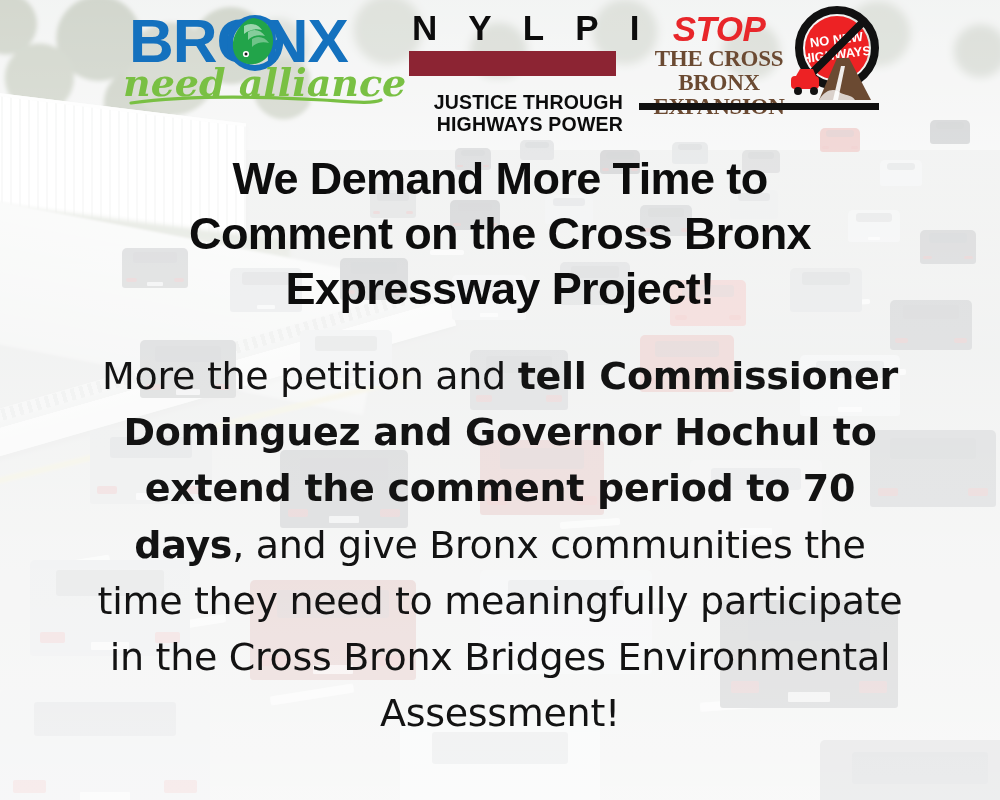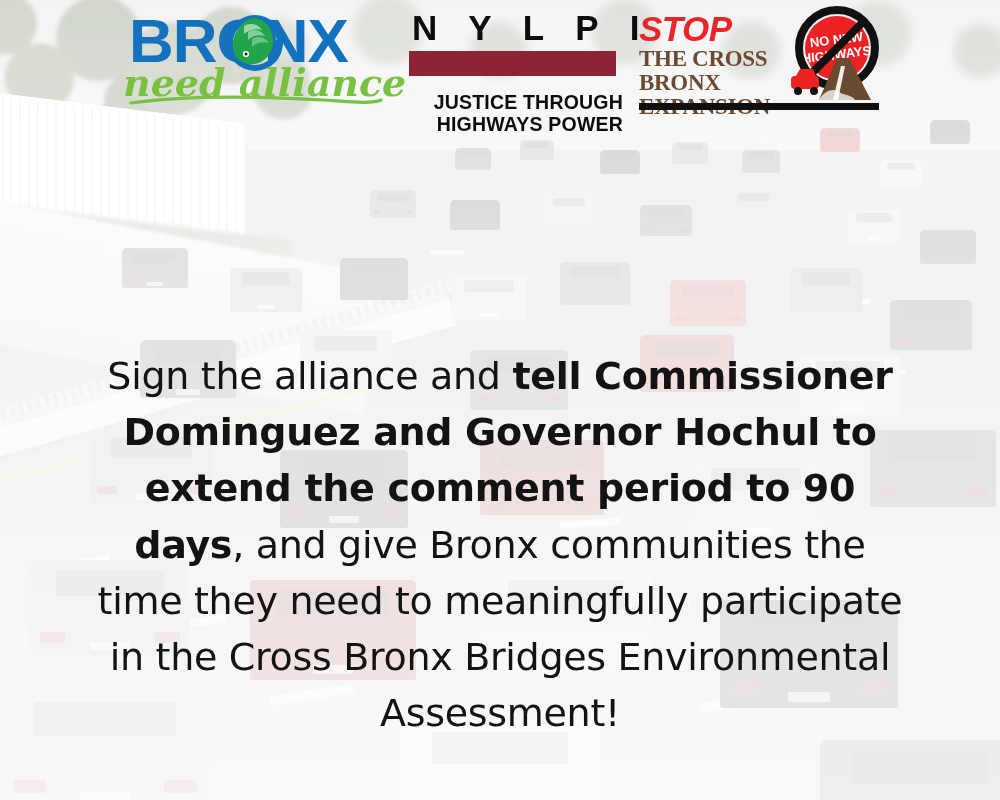--- a/index.html
+++ b/index.html
@@ -160,21 +160,21 @@
     margin:6px auto 0;width:207px;height:25px;background:#8C2433;
   }
   .nylpi-tag{
     margin-top:16px;text-align:right;
     font-family:"Liberation Sans", sans-serif;
     font-weight:bold;font-size:19.5px;line-height:1.12;color:#0c0c0c;
     letter-spacing:.2px;white-space:nowrap;
   }
 
   
-  .stop{position:relative;width:248px;height:112px;}
+  .stop{position:relative;width:248px;height:112px;text-align:center;}
   .stop-txt{position:absolute;left:2px;top:8px;width:160px;}
   .stop-word{
     font-family:"Liberation Sans", sans-serif;
     font-style:italic;font-weight:bold;font-size:35px;
     color:#E8262A;line-height:.96;letter-spacing:-.5px;
   }
   .stop-sub{
     font-family:Liberation Serif, serif;
     font-weight:bold;font-size:23px;color:#6B4A32;
     line-height:1.0;letter-spacing:-.3px;margin-top:1px;
@@ -475,17 +475,22 @@
           <rect x="6" y="72" width="28" height="13" rx="4" fill="#ED2224"></rect>
           <path d="M11 72 L15 65 L28 65 L31 72 Z" fill="#ED2224"></path>
           <circle cx="13" cy="87" r="4" fill="#111111"></circle>
           <circle cx="29" cy="87" r="4" fill="#111111"></circle>
         </svg>
         <div class="stop-rule"></div>
       </div>
 
     </div>
 
-
-    <div class="body-copy"><span>Sign the alliance and </span><b>tell Commissioner Dominguez and Governor Hochul to extend the comment period to 90 days</b><span>, and give Bronx communities the time they need to meaningfully participate in the Cross Bronx Bridges Environmental Assessment!</span></div>
+    <div class="headline">
+      <div>We Demand More Time to</div>
+      <div>Comment on the Cross Bronx</div>
+      <div>Expressway Project!</div>
+    </div>
+
+    <div class="body-copy"><span>More the petition and </span><b>tell Commissioner Dominguez and Governor Hochul to extend the comment period to 70 days</b><span>, and give Bronx communities the time they need to meaningfully participate in the Cross Bronx Bridges Environmental Assessment!</span></div>
 
   </div>
 </div>
 
 </body></html>

